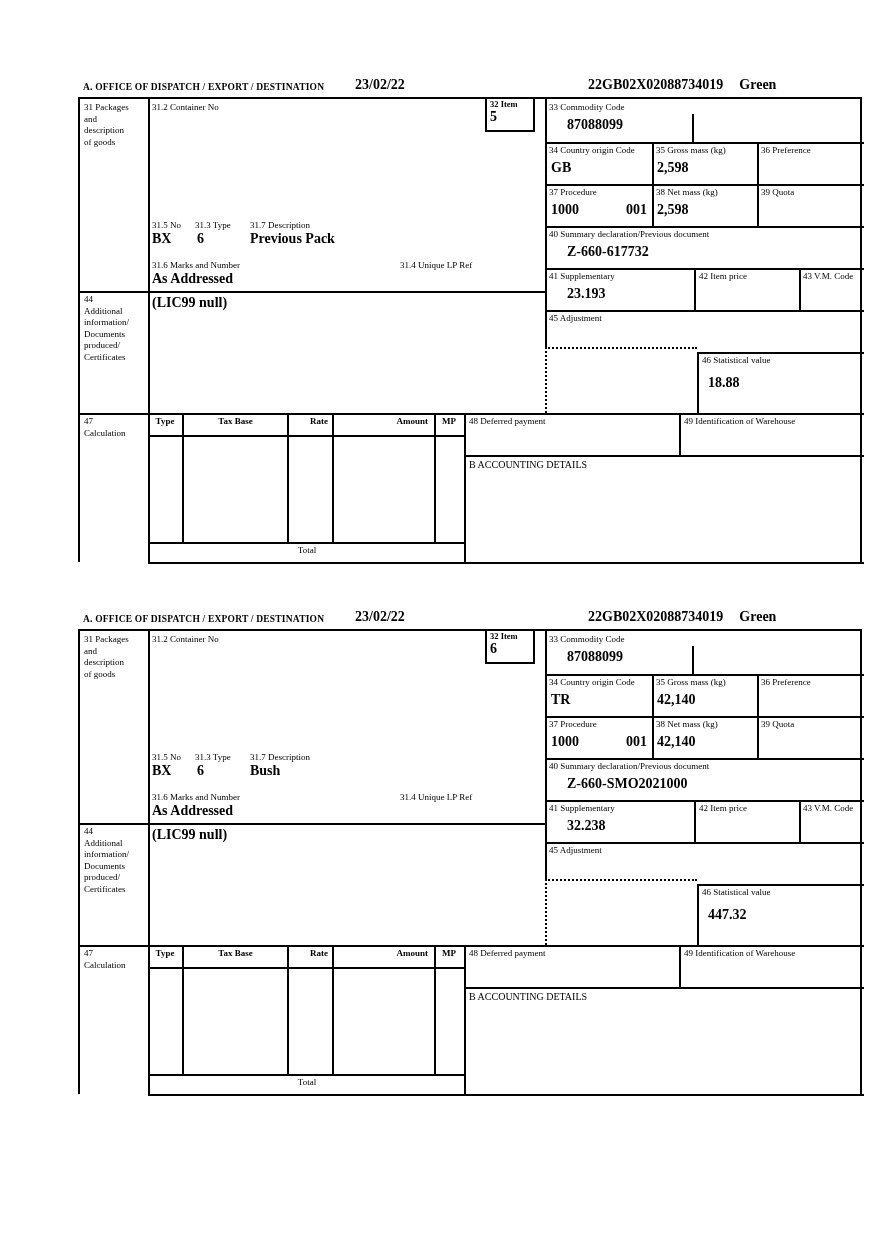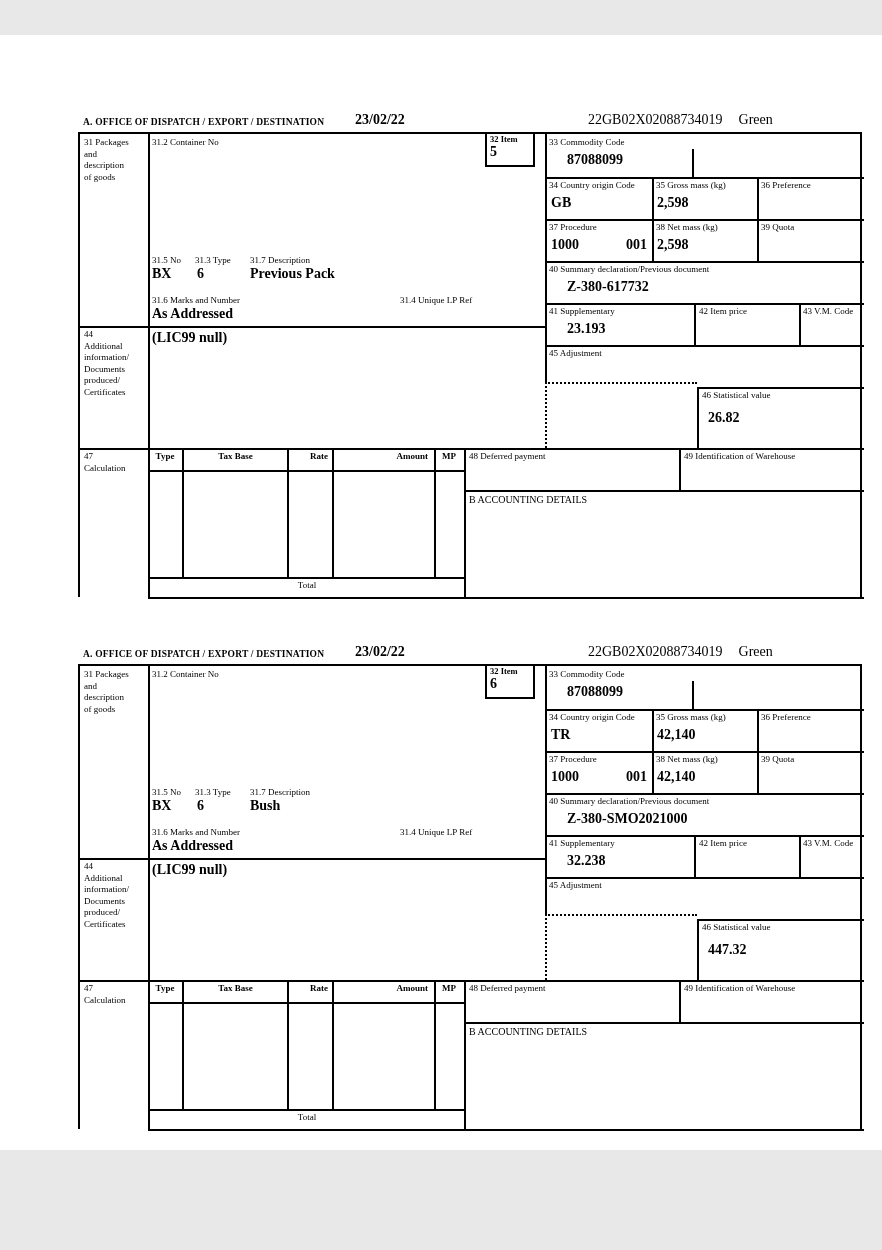--- a/index.html
+++ b/index.html
@@ -1,21 +1,21 @@
 <!DOCTYPE html>
 <html><head>
 <meta charset="utf-8">
 <style>
   html,body{margin:0;padding:0;background:#e8e8e8;}
-  .page{position:relative;width:882px;height:1115px;background:#ffffff;overflow:hidden;
-        font-family:"Liberation Serif","DejaVu Serif",serif;color:#000;margin-top:35px;}
+  .page{position:relative;width:882px;height:1250px;background:#ffffff;overflow:hidden;
+        font-family:"Liberation Serif","DejaVu Serif",serif;color:#000;}
   .copy{position:absolute;left:78px;width:784px;height:487px;}
   .hdr-a{position:absolute;left:5px;top:7px;font-size:9.5px;font-weight:bold;letter-spacing:.2px;}
   .hdr-date{position:absolute;left:277px;top:2px;font-size:14px;font-weight:bold;}
-  .hdr-entry{position:absolute;left:510px;top:2px;font-size:14px;font-weight:normal;}
+  .hdr-entry{position:absolute;left:510px;top:2px;font-size:14px;font-weight:bold;}
   .hdr-entry .route{margin-left:16px;}
   .form{position:absolute;left:0;top:22px;width:784px;height:465px;box-sizing:border-box;
         border-top:2px solid #000;border-left:2px solid #000;border-right:2px solid #000;}
   .ln{position:absolute;background:#000;}
   .dot-v{position:absolute;width:0;border-left:2px dotted #000;}
   .dot-h{position:absolute;height:0;border-top:2px dotted #000;}
   .lbl{position:absolute;font-size:9px;font-weight:normal;white-space:nowrap;line-height:11px;}
   .val{position:absolute;font-size:14px;font-weight:bold;white-space:nowrap;line-height:16px;}
   .side{position:absolute;font-size:9px;font-weight:normal;white-space:pre-line;line-height:11.5px;width:62px;}
   .box32{position:absolute;left:405px;top:0;width:50px;height:33px;box-sizing:border-box;
@@ -117,35 +117,35 @@
       <div class="lbl" style="left:469px;top:88px;">37 Procedure</div>
       <div class="val proc" style="left:471px;top:103px;">
         <span>1000</span><span class="p2">001</span>
       </div>
       <div class="lbl" style="left:576px;top:88px;">38 Net mass (kg)</div>
       <div class="val" style="left:577px;top:103px;">2,598</div>
       <div class="lbl" style="left:681px;top:88px;">39 Quota</div>
       <div class="val" style="left:683px;top:103px;"></div>
 
       <div class="lbl" style="left:469px;top:130px;">40 Summary declaration/Previous document</div>
-      <div class="val" style="left:487px;top:145px;">Z-380-617732</div>
+      <div class="val" style="left:487px;top:145px;">Z-660-617732</div>
 
       <div class="lbl" style="left:469px;top:172px;">41 Supplementary</div>
       <div class="val" style="left:487px;top:187px;">23.193</div>
       <div class="lbl" style="left:619px;top:172px;">42 Item price</div>
       <div class="val" style="left:621px;top:187px;"></div>
       <div class="lbl" style="left:723px;top:172px;">43 V.M. Code</div>
       <div class="val" style="left:725px;top:187px;"></div>
 
       <div class="lbl" style="left:469px;top:214px;">45 Adjustment</div>
       <div class="val" style="left:471px;top:228px;"></div>
 
       <div class="box46"></div>
       <div class="lbl" style="left:622px;top:256px;">46 Statistical value</div>
-      <div class="val" style="left:628px;top:276px;">26.82</div>
+      <div class="val" style="left:628px;top:276px;">18.88</div>
 
       <div class="colhdr" style="left:68px;width:34px;text-align:center;">Type</div>
       <div class="colhdr" style="left:104px;width:103px;text-align:center;">Tax Base</div>
       <div class="colhdr" style="left:207px;width:41px;text-align:right;">Rate</div>
       <div class="colhdr" style="left:252px;width:96px;text-align:right;">Amount</div>
       <div class="colhdr" style="left:354px;width:30px;text-align:center;">MP</div>
       <div class="lbl" style="left:68px;top:446px;width:318px;text-align:center;">Total</div>
       <div class="val" style="left:290px;top:445px;font-size:11px;"></div>
 
       <div class="lbl" style="left:389px;top:317px;">48 Deferred payment</div>
@@ -240,21 +240,21 @@
       <div class="lbl" style="left:469px;top:88px;">37 Procedure</div>
       <div class="val proc" style="left:471px;top:103px;">
         <span>1000</span><span class="p2">001</span>
       </div>
       <div class="lbl" style="left:576px;top:88px;">38 Net mass (kg)</div>
       <div class="val" style="left:577px;top:103px;">42,140</div>
       <div class="lbl" style="left:681px;top:88px;">39 Quota</div>
       <div class="val" style="left:683px;top:103px;"></div>
 
       <div class="lbl" style="left:469px;top:130px;">40 Summary declaration/Previous document</div>
-      <div class="val" style="left:487px;top:145px;">Z-380-SMO2021000</div>
+      <div class="val" style="left:487px;top:145px;">Z-660-SMO2021000</div>
 
       <div class="lbl" style="left:469px;top:172px;">41 Supplementary</div>
       <div class="val" style="left:487px;top:187px;">32.238</div>
       <div class="lbl" style="left:619px;top:172px;">42 Item price</div>
       <div class="val" style="left:621px;top:187px;"></div>
       <div class="lbl" style="left:723px;top:172px;">43 V.M. Code</div>
       <div class="val" style="left:725px;top:187px;"></div>
 
       <div class="lbl" style="left:469px;top:214px;">45 Adjustment</div>
       <div class="val" style="left:471px;top:228px;"></div>

